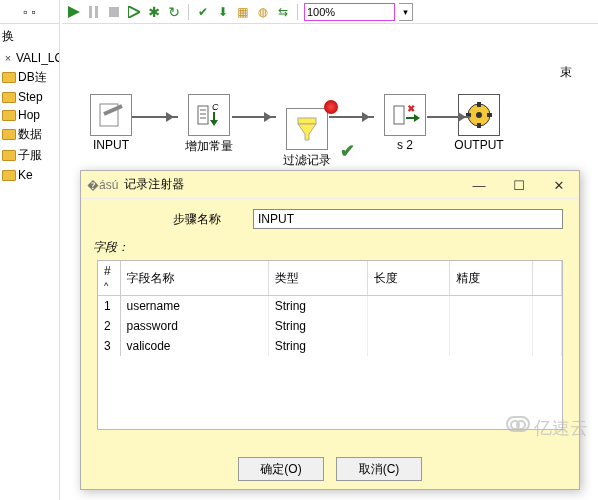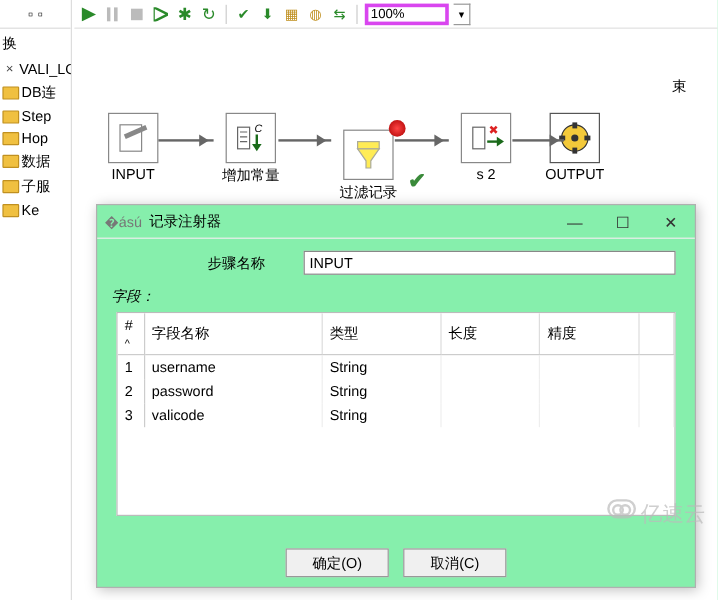--- a/index.html
+++ b/index.html
@@ -1,42 +1,42 @@
 <!DOCTYPE html>
 <html><head>
 <meta charset="utf-8">
 <style>
 * { box-sizing: border-box; margin: 0; padding: 0; font-family: "Microsoft YaHei", Arial, sans-serif; }
 body { width: 598px; height: 500px; overflow: hidden; background: #fff; position: relative; font-size: 12px; }
 
 .toolbar { position: absolute; top: 0; left: 62px; right: 0; height: 24px; border-bottom: 1px solid #ddd; display: flex; align-items: center; gap: 4px; padding: 0 4px; background: #fff; }
 .tb-icon { width: 16px; height: 16px; display: flex; align-items: center; justify-content: center; cursor: pointer; }
 .tb-sep { width: 1px; height: 16px; background: #ccc; margin: 0 2px; }
-.zoom-input { width: 70px; height: 18px; border: 3px solid #d946ef; font-size: 11px; padding: 0 2px; }
+.zoom-input { width: 91px; height: 18px; border: 1px solid #d946ef; font-size: 11px; padding: 0 2px; }
 .zoom-dd { width: 14px; height: 18px; border: 1px solid #999; border-left: none; font-size: 9px; text-align: center; line-height: 16px; cursor: pointer; }
 
 .tree-panel { position: absolute; top: 0; left: 0; width: 60px; height: 500px; border-right: 1px solid #ddd; background: #fff; overflow: hidden; }
 .tree-top { height: 24px; border-bottom: 1px solid #ddd; display: flex; align-items: center; justify-content: center; gap: 4px; }
 .tree-title { font-size: 12px; padding: 4px 2px; }
 .tree-item { display: flex; align-items: center; gap: 2px; padding: 2px 0 2px 2px; font-size: 12px; white-space: nowrap; }
 .folder { width: 14px; height: 11px; background: #f0c040; border: 1px solid #c09020; border-radius: 1px; flex-shrink: 0; }
 .tree-x { width: 12px; height: 12px; font-size: 11px; color: #444; text-align: center; flex-shrink: 0; }
 
 .canvas { position: absolute; top: 24px; left: 62px; right: 0; bottom: 0; background: #fff; }
 
 .step { position: absolute; width: 58px; text-align: center; }
 .step-box { width: 42px; height: 42px; border: 1px solid #888; margin: 0 auto; display: flex; align-items: center; justify-content: center; background: #fff; }
 .step-label { font-size: 12px; margin-top: 2px; white-space: nowrap; }
 
 .hop { position: absolute; height: 2px; background: #666; }
 .hop::after { content: ""; position: absolute; right: -1px; top: -4px; border: 5px solid transparent; border-left: 8px solid #666; }
 .red-dot { position: absolute; width: 14px; height: 14px; background: radial-gradient(circle,#f44,#a00); border-radius: 50%; }
 .green-check { position: absolute; width: 16px; height: 16px; color: #3a8a3a; font-size: 18px; font-weight: bold; }
 
-.dialog { position: absolute; left: 80px; top: 170px; width: 500px; height: 320px; background: #86efac; border: 1px solid #b0b0b0; box-shadow: 2px 2px 10px rgba(0,0,0,0.25); }
+.dialog { position: absolute; left: 80px; top: 170px; width: 500px; height: 320px; background: #fef9c3; border: 1px solid #b0b0b0; box-shadow: 2px 2px 10px rgba(0,0,0,0.25); }
 .dlg-title { height: 28px; display: flex; align-items: center; padding: 0 6px; font-size: 12px; border-bottom: 1px solid #eee; }
 .dlg-ctrls { position: absolute; right: 0; top: 0; display: flex; }
 .dlg-ctrl { width: 40px; height: 28px; display: flex; align-items: center; justify-content: center; cursor: pointer; font-size: 13px; color: #333; }
 
 .dlg-row { display: flex; align-items: center; margin: 10px 16px 0 16px; }
 .dlg-label { font-size: 12px; margin-right: 6px; width: 60px; text-align: right; }
 .dlg-input { flex: 1; height: 20px; border: 1px solid #888; padding: 0 4px; font-size: 12px; }
 
 .section-label { font-size: 12px; margin: 10px 0 4px 12px; font-style: italic; }
 

